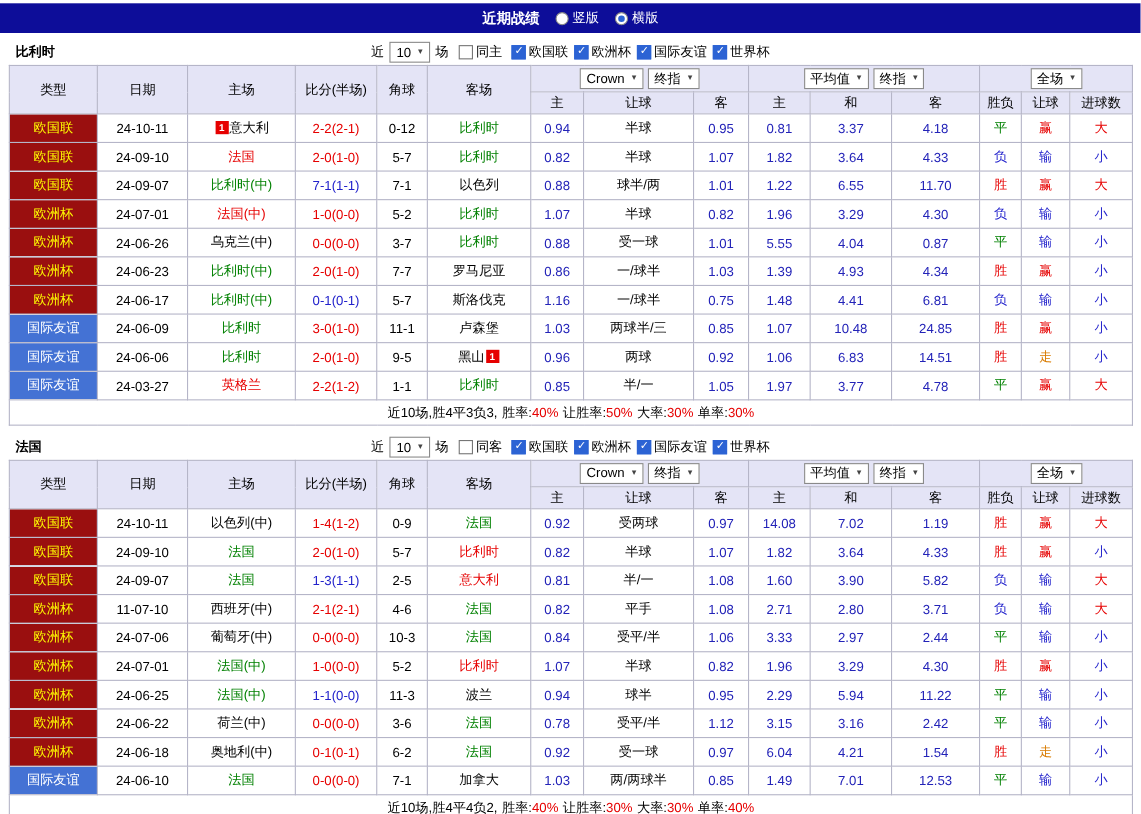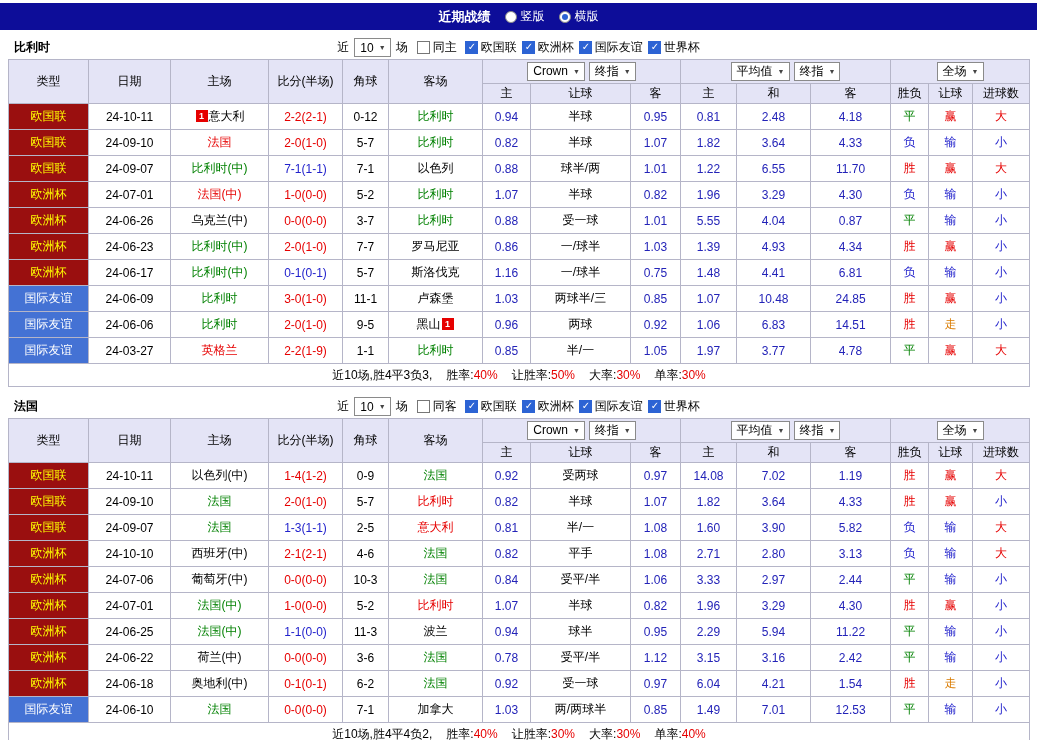--- a/index.html
+++ b/index.html
@@ -24,21 +24,21 @@
   .cb.un{background:#fff;border:1px solid #767676;}
   .cb.ck{background:var(--check_blue,#2c63d4);border:1px solid var(--check_blue,#2c63d4);}
   .cb.ck::after{content:"\2713";position:absolute;left:2px;top:-1px;color:#fff;font-size:10px;font-weight:bold;}
   table{border-collapse:collapse;width:100%;table-layout:fixed;}
   th,td{border:1px solid var(--grid,#b5b5c8);text-align:center;font-weight:normal;padding:0;white-space:nowrap;overflow:hidden;}
   thead th{background:var(--lavender,#e4e4f6);}
   thead tr.top th{height:23px;}
   thead tr.sub th{height:19px;}
   tbody td{height:25px;background:#fff;}
   tfoot td{height:22px;background:#fff;}
-  .stat{margin-left:14px;}
+  .stat{margin-left:4px;}
   .type-red{background:var(--cup_red_bg,#9a0f0f);color:var(--cup_red_text,#ffff00);}
   .type-blue{background:var(--friendly_blue_bg,#4472d4);color:var(--friendly_blue_text,#ffffff);}
   .c-black{color:#000;}
   .c-red{color:var(--win_red,#e60000);}
   .c-green{color:var(--draw_green,#008000);}
   .c-blue{color:var(--loss_blue,#2222cc);}
   .c-orange{color:var(--push_orange,#d97b00);}
   .c-odds{color:var(--odds_blue,#2323b8);}
   .badge{display:inline-block;background:var(--badge_red,#e60000);color:#fff;font-size:9px;font-weight:bold;line-height:12px;min-width:8px;padding:0 2px;margin:0 1px;vertical-align:1px;}
 </style>
@@ -163,21 +163,21 @@
               <td class="type-red">欧国联</td>
               <td class="c-black">24-10-11</td>
               <td><span class="badge">1</span><span class="c-black">意大利</span></td>
               <td class="c-red">2-2(2-1)</td>
               <td class="c-black">0-12</td>
               <td><span class="c-green">比利时</span></td>
               <td class="c-odds">0.94</td>
               <td class="c-black">半球</td>
               <td class="c-odds">0.95</td>
               <td class="c-odds">0.81</td>
-              <td class="c-odds">2.48</td>
+              <td class="c-odds">3.37</td>
               <td class="c-odds">4.18</td>
               <td class="c-green">平</td>
               <td class="c-red">赢</td>
               <td class="c-red">大</td>
             </tr>
             <tr>
               <td class="type-red">欧国联</td>
               <td class="c-black">24-09-10</td>
               <td><span class="c-red">法国</span></td>
               <td class="c-red">2-0(1-0)</td>
@@ -309,21 +309,21 @@
               <td class="c-odds">6.83</td>
               <td class="c-odds">14.51</td>
               <td class="c-red">胜</td>
               <td class="c-orange">走</td>
               <td class="c-blue">小</td>
             </tr>
             <tr>
               <td class="type-blue">国际友谊</td>
               <td class="c-black">24-03-27</td>
               <td><span class="c-red">英格兰</span></td>
-              <td class="c-red">2-2(1-9)</td>
+              <td class="c-red">2-2(1-2)</td>
               <td class="c-black">1-1</td>
               <td><span class="c-green">比利时</span></td>
               <td class="c-odds">0.85</td>
               <td class="c-black">半/一</td>
               <td class="c-odds">1.05</td>
               <td class="c-odds">1.97</td>
               <td class="c-odds">3.77</td>
               <td class="c-odds">4.78</td>
               <td class="c-green">平</td>
               <td class="c-red">赢</td>
@@ -482,31 +482,31 @@
               <td class="c-odds">1.08</td>
               <td class="c-odds">1.60</td>
               <td class="c-odds">3.90</td>
               <td class="c-odds">5.82</td>
               <td class="c-blue">负</td>
               <td class="c-blue">输</td>
               <td class="c-red">大</td>
             </tr>
             <tr>
               <td class="type-red">欧洲杯</td>
-              <td class="c-black">24-10-10</td>
+              <td class="c-black">11-07-10</td>
               <td><span class="c-black">西班牙(中)</span></td>
               <td class="c-red">2-1(2-1)</td>
               <td class="c-black">4-6</td>
               <td><span class="c-green">法国</span></td>
               <td class="c-odds">0.82</td>
               <td class="c-black">平手</td>
               <td class="c-odds">1.08</td>
               <td class="c-odds">2.71</td>
               <td class="c-odds">2.80</td>
-              <td class="c-odds">3.13</td>
+              <td class="c-odds">3.71</td>
               <td class="c-blue">负</td>
               <td class="c-blue">输</td>
               <td class="c-red">大</td>
             </tr>
             <tr>
               <td class="type-red">欧洲杯</td>
               <td class="c-black">24-07-06</td>
               <td><span class="c-black">葡萄牙(中)</span></td>
               <td class="c-red">0-0(0-0)</td>
               <td class="c-black">10-3</td>

